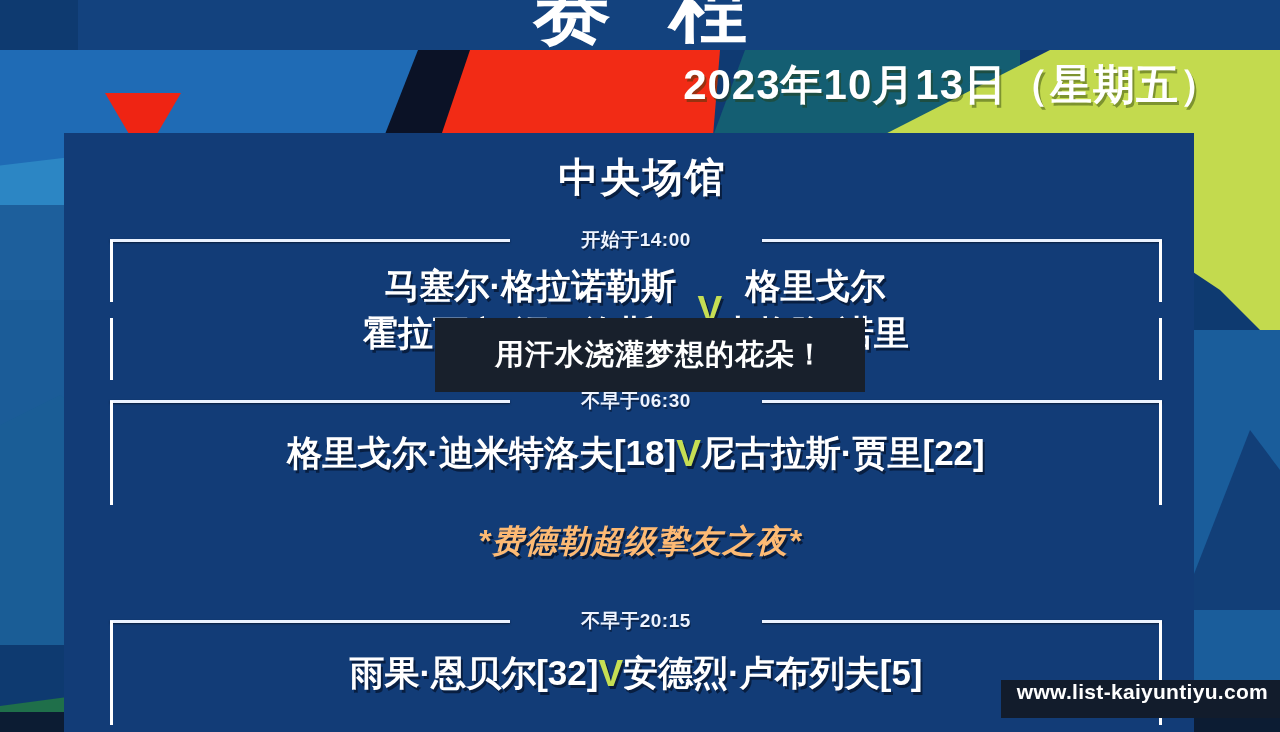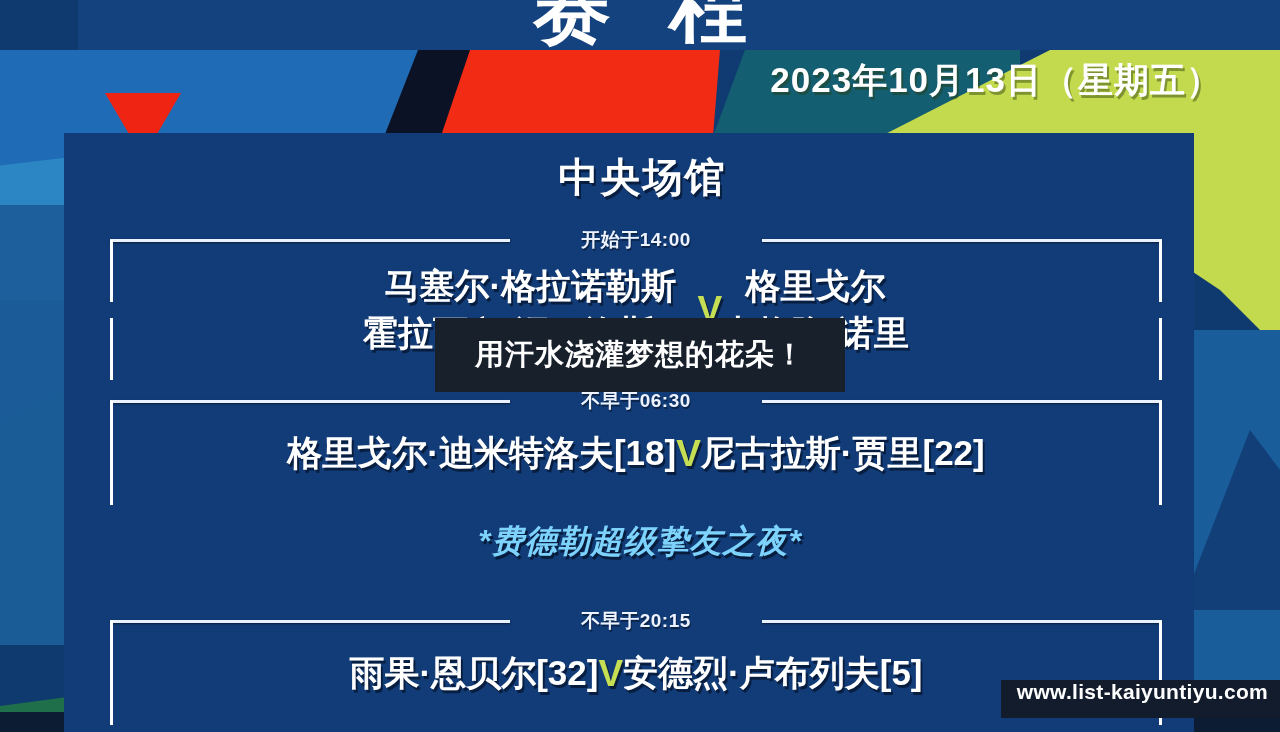--- a/index.html
+++ b/index.html
@@ -79,34 +79,34 @@
   .match{position:absolute;left:0;right:0;top:50%;transform:translateY(-50%);
      display:flex;align-items:center;justify-content:center;
      color:#ffffff;font-size:35px;font-weight:bold;white-space:nowrap;
      text-shadow:2px 3px 0 rgba(6,20,45,.75);}
   .match .side{text-align:center;}
   .match .side .ln2{display:block;}
   .vsep{color:#c6de54;font-size:37px;font-weight:bold;
      text-shadow:2px 3px 0 rgba(6,20,45,.8);}
 
   .special{position:absolute;left:0;right:0;text-align:center;
-     color:#7dd3fc;font-size:32px;font-weight:bold;font-style:italic;
+     color:#fdba74;font-size:32px;font-weight:bold;font-style:italic;
      text-shadow:2px 3px 0 rgba(6,20,45,.8);letter-spacing:1px;}
 
   
   .toptitle{position:absolute;left:0;right:0;top:-44px;text-align:center;
      color:#ffffff;font-size:78px;font-weight:bold;letter-spacing:58px;
      text-indent:58px;}
   .datetext{position:absolute;right:58px;top:57px;
-     color:#ffffff;font-size:35px;font-weight:bold;letter-spacing:1px;
+     color:#ffffff;font-size:42px;font-weight:bold;letter-spacing:1px;
      text-shadow:2px 3px 0 rgba(40,60,10,.45);}
 
   
   .overlay-quote{position:absolute;left:435px;top:318px;width:410px;height:74px;
-     background:#18202c;display:flex;align-items:center;justify-content:center;}
+     background:#18202c;display:flex;align-items:center;justify-content:center;padding-left:20px;}
   .overlay-quote span{color:#ffffff;font-size:29px;font-weight:bold;letter-spacing:1px;}
 
   .watermark{position:absolute;right:0;bottom:14px;height:38px;
      background:#121c2c;display:flex;align-items:flex-start;padding:0 12px 0 16px;}
   .watermark span{color:#ffffff;font-size:21px;font-weight:bold;letter-spacing:.3px;}
   .wm-tick{position:absolute;left:1164px;bottom:14px;width:4px;height:38px;background:#eef4ff;}
 </style>
 </head>
 <body>
 

